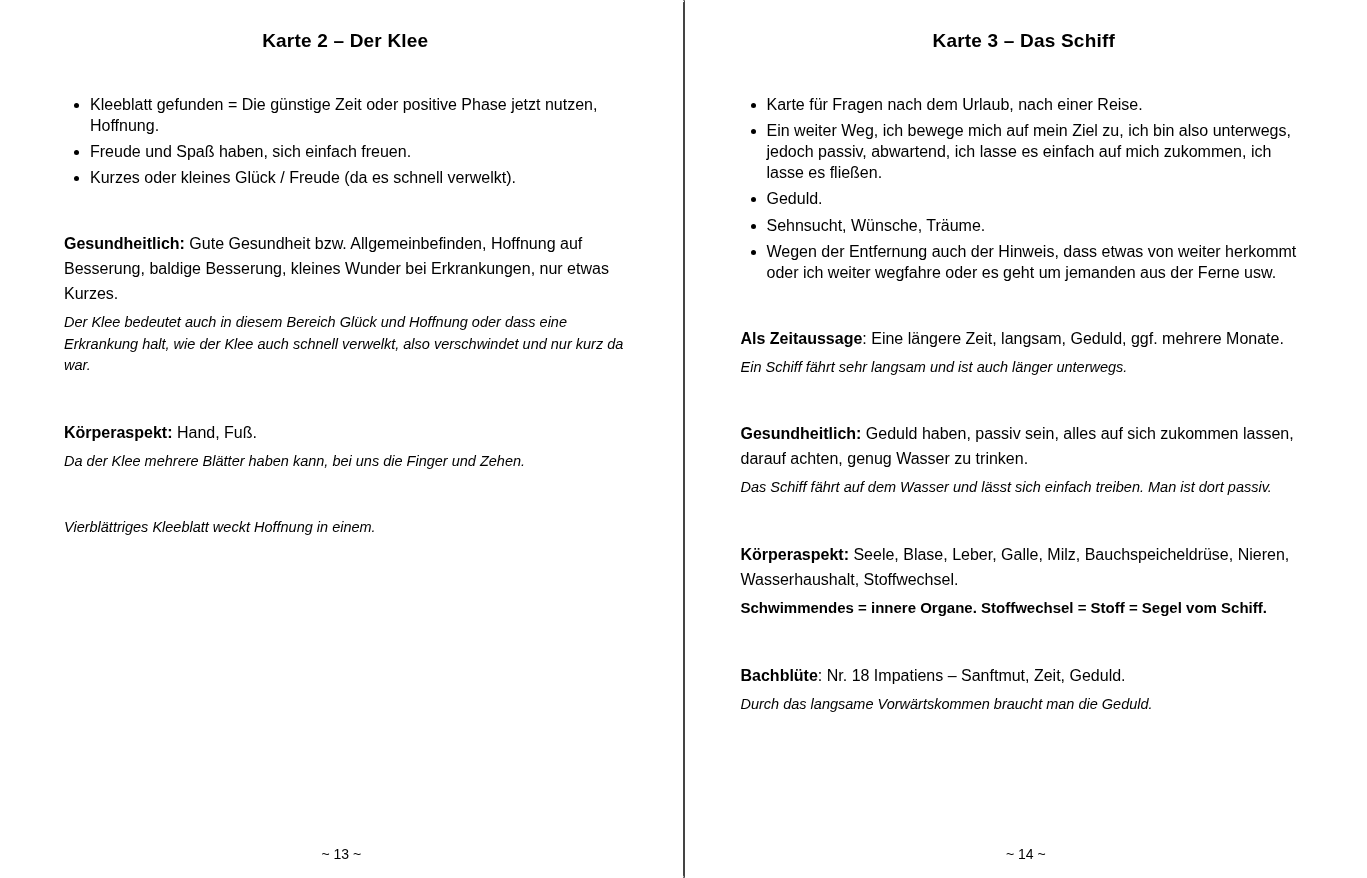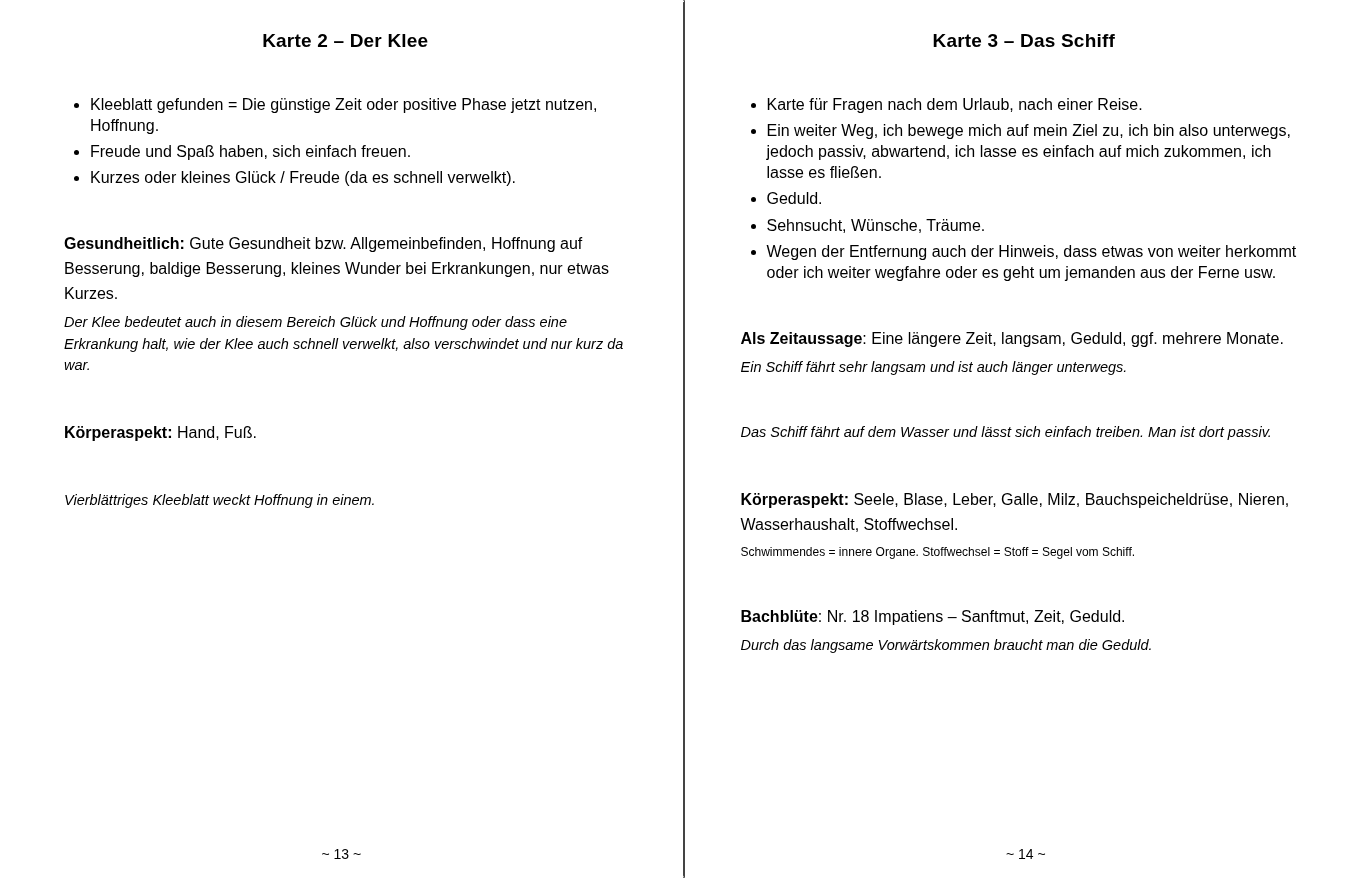--- a/index.html
+++ b/index.html
@@ -55,22 +55,23 @@
   }
   .section p.para strong { font-weight: bold; }
   .section p.note { margin-top: 5px; }
   .section p.note.italic {
     font-style: italic;
     font-size: 14.5px;
     line-height: 1.5;
   }
   .section p.note.small {
     font-style: normal;
-    font-size: 12px;
+    font-size: 15px;
     line-height: 1.5;
+    font-weight: bold;
   }
   .page-footer {
     position: absolute;
     bottom: 16px;
     left: 0;
     right: 0;
     text-align: center;
     font-size: 14px;
   }
 </style>
@@ -86,20 +87,21 @@
           <li>Kleeblatt gefunden = Die günstige Zeit oder positive Phase jetzt nutzen, Hoffnung.</li>
           <li>Freude und Spaß haben, sich einfach freuen.</li>
           <li>Kurzes oder kleines Glück / Freude (da es schnell verwelkt).</li>
         </ul>
         <div class="section">
           <p class="para"><strong>Gesundheitlich:</strong> Gute Gesundheit bzw. Allgemeinbefinden, Hoffnung auf Besserung, baldige Besserung, kleines Wunder bei Erkrankungen, nur etwas Kurzes.</p>
           <p class="note italic">Der Klee bedeutet auch in diesem Bereich Glück und Hoffnung oder dass eine Erkrankung halt, wie der Klee auch schnell verwelkt, also verschwindet und nur kurz da war.</p>
         </div>
         <div class="section">
           <p class="para"><strong>Körperaspekt:</strong> Hand, Fuß.</p>
+          <p class="note italic">Da der Klee mehrere Blätter haben kann, bei uns die Finger und Zehen.</p>
         </div>
         <div class="section">
           <p class="note italic">Vierblättriges Kleeblatt weckt Hoffnung in einem.</p>
         </div>
       </div>
     <div class="page-footer">~ 13 ~</div>
   </section>
 
   <div class="divider"></div>
 
@@ -111,20 +113,21 @@
           <li>Ein weiter Weg, ich bewege mich auf mein Ziel zu, ich bin also unterwegs, jedoch passiv, abwartend, ich lasse es einfach auf mich zukommen, ich lasse es fließen.</li>
           <li>Geduld.</li>
           <li>Sehnsucht, Wünsche, Träume.</li>
           <li>Wegen der Entfernung auch der Hinweis, dass etwas von weiter herkommt oder ich weiter wegfahre oder es geht um jemanden aus der Ferne usw.</li>
         </ul>
         <div class="section">
           <p class="para"><strong>Als Zeitaussage</strong>: Eine längere Zeit, langsam, Geduld, ggf. mehrere Monate.</p>
           <p class="note italic">Ein Schiff fährt sehr langsam und ist auch länger unterwegs.</p>
         </div>
         <div class="section">
+          <p class="para"><strong>Gesundheitlich:</strong> Geduld haben, passiv sein, alles auf sich zukommen lassen, darauf achten, genug Wasser zu trinken.</p>
           <p class="note italic">Das Schiff fährt auf dem Wasser und lässt sich einfach treiben. Man ist dort passiv.</p>
         </div>
         <div class="section">
           <p class="para"><strong>Körperaspekt:</strong> Seele, Blase, Leber, Galle, Milz, Bauchspeicheldrüse, Nieren, Wasserhaushalt, Stoffwechsel.</p>
           <p class="note small">Schwimmendes = innere Organe. Stoffwechsel = Stoff = Segel vom Schiff.</p>
         </div>
         <div class="section">
           <p class="para"><strong>Bachblüte</strong>: Nr. 18 Impatiens – Sanftmut, Zeit, Geduld.</p>
           <p class="note italic">Durch das langsame Vorwärtskommen braucht man die Geduld.</p>
         </div>

